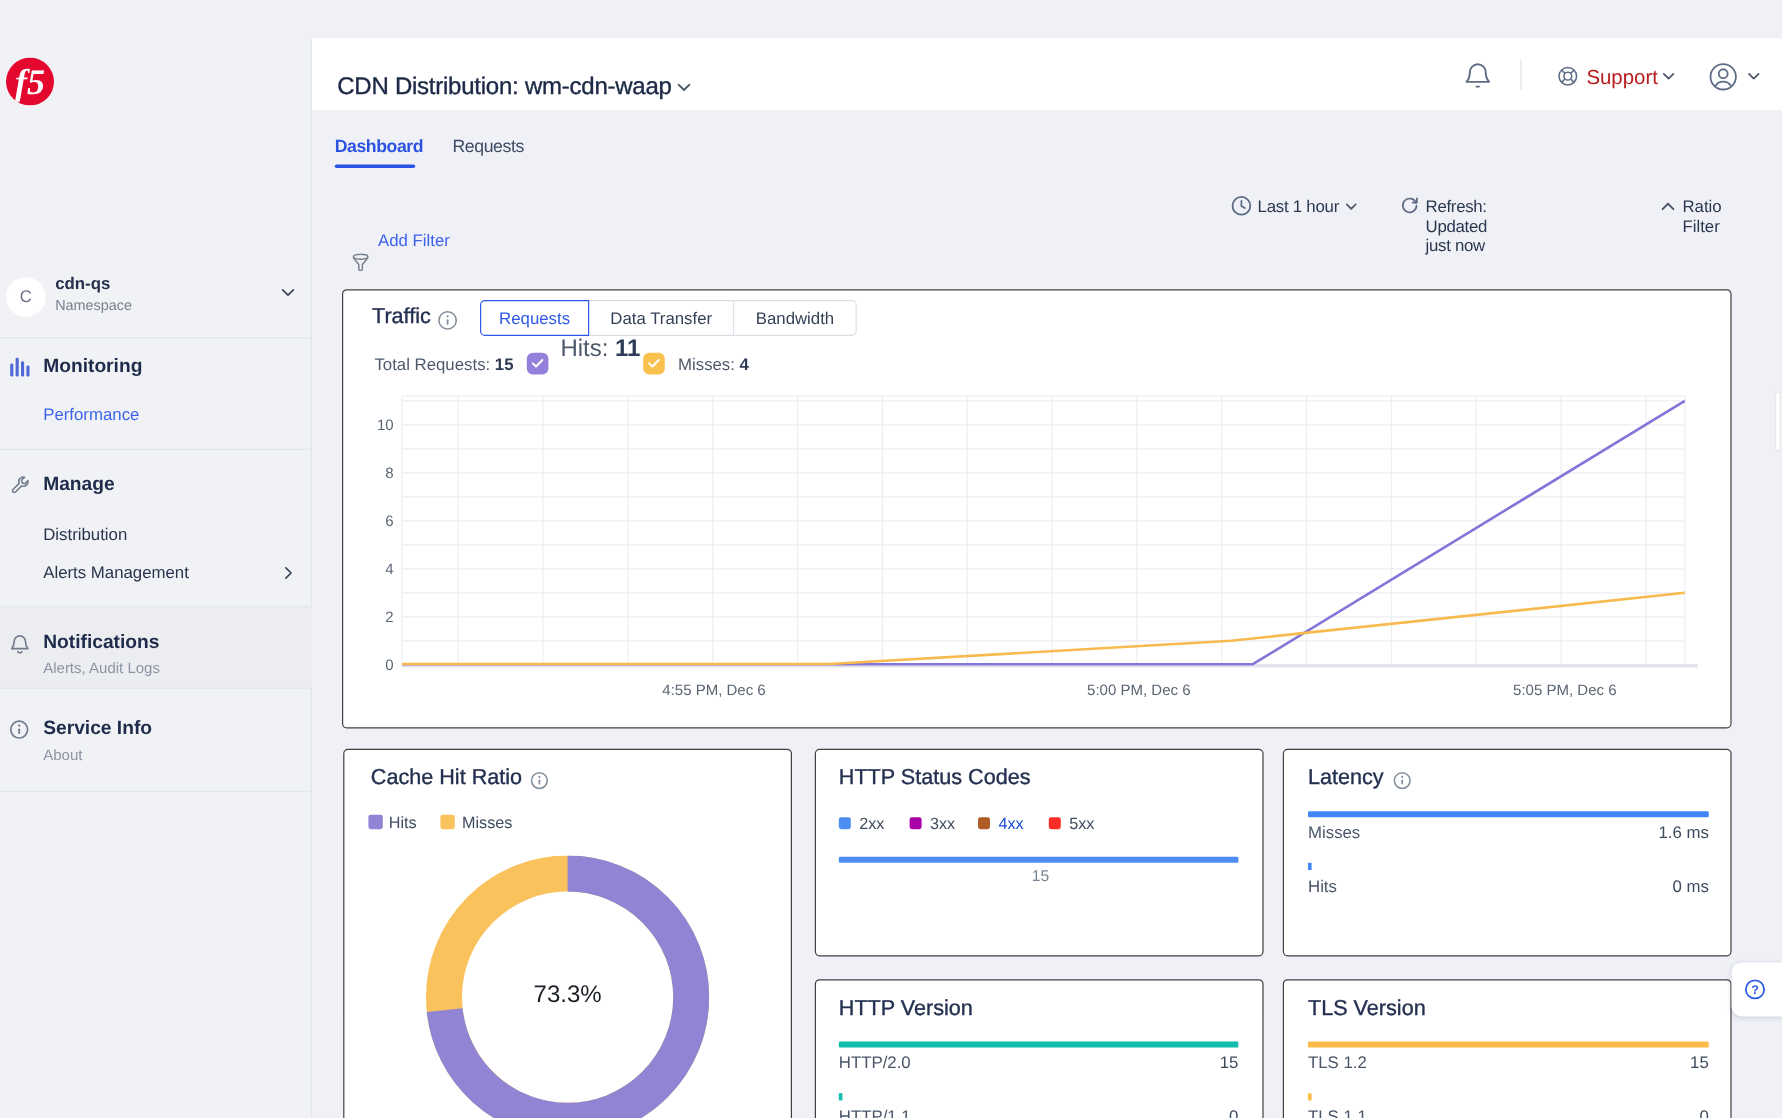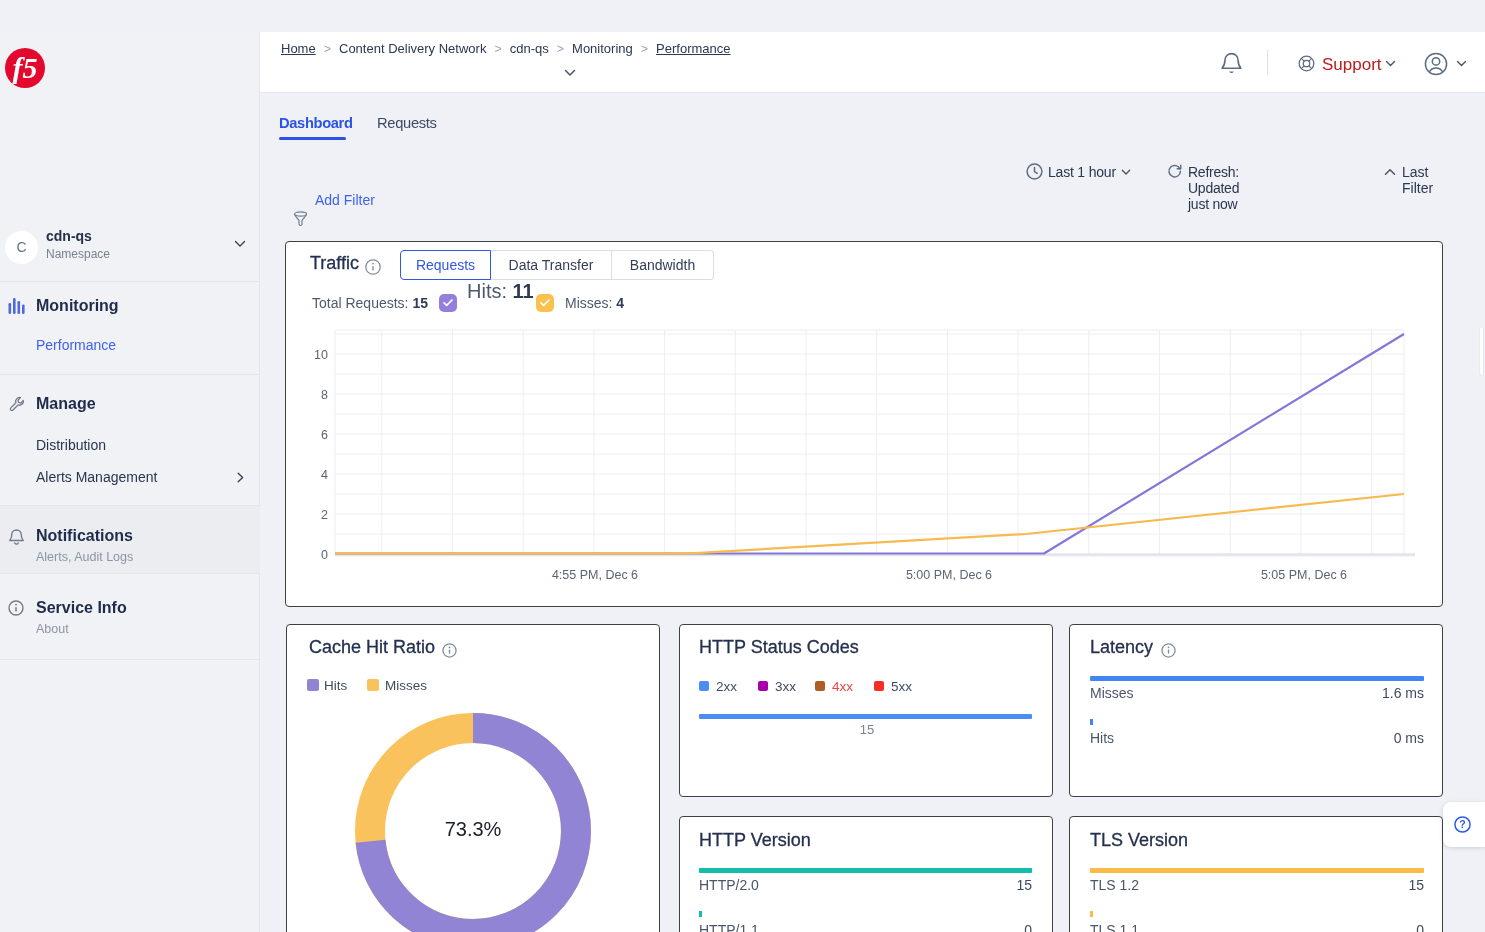--- a/index.html
+++ b/index.html
@@ -66,23 +66,21 @@
     <circle cx="8" cy="8" r="7" fill="none" stroke="#707b8c" stroke-width="1.4"></circle>
     <rect x="7.25" y="7" width="1.5" height="4.6" rx="0.7" fill="#707b8c"></rect>
         <circle cx="8" cy="4.6" r="0.95" fill="#707b8c"></circle>
   </svg>
   <div class="abs" style="left:36px;top:567px;font-size:16px;font-weight:700;color:#1e2b4a;">Service Info</div>
   <div class="abs" style="left:36px;top:590px;font-size:12.5px;color:#8b95a3;">About</div>
   <div class="abs" style="left:0;top:627px;width:260px;border-top:1px solid #e3e6ea;"></div>
 </div>
 
 <div class="abs" id="header" style="left:260px;top:0;width:1225px;height:61px;background:#fff;border-bottom:1px solid #e7eaef;">
-  <div class="abs" style="left:21px;top:9px;font-size:13px;color:#2b3850;white-space:nowrap;">
-    <span style="text-decoration:underline;">Home</span><span class="bcsep">&gt;</span><span>Content Delivery Network</span><span class="bcsep">&gt;</span><span>cdn-qs</span><span class="bcsep">&gt;</span><span>Monitoring</span><span class="bcsep">&gt;</span><span style="text-decoration:underline;">Performance</span>
-  </div>
+  <div class="abs" style="left:21px;top:29px;font-size:20px;font-weight:400;letter-spacing:-0.2px;-webkit-text-stroke:0.3px #1c2946;color:#1c2946;">CDN Distribution: wm-cdn-waap</div>
   <svg class="abs" style="left:304px;top:37px;" width="12" height="8" viewBox="0 0 12 8">
         <path d="M1.5 1.5 L6 6 L10.5 1.5" stroke="#4a5568" stroke-width="1.5" fill="none" stroke-linecap="round" stroke-linejoin="round"></path>
       </svg>
 
   <svg class="abs" style="left:960px;top:19px;" width="23" height="24" viewBox="0 0 23 24">
     <path d="M11.5 2.6a6.6 6.6 0 0 0-6.6 6.6c0 5-2 7.1-2.8 8h18.8c-.8-.9-2.8-3-2.8-8a6.6 6.6 0 0 0-6.6-6.6z" fill="none" stroke="#5d6c84" stroke-width="1.6" stroke-linejoin="round"></path>
     <path d="M9.3 20.4a2.3 2.3 0 0 0 4.4 0z" fill="#5d6c84"></path>
   </svg>
   <div class="abs" style="left:1007px;top:18px;width:1px;height:25px;background:#dde1e8;"></div>
 
@@ -121,21 +119,21 @@
       <path d="M1.3 1.3 L5 5 L8.7 1.3" stroke="#4a5568" stroke-width="1.4" fill="none" stroke-linecap="round" stroke-linejoin="round"></path>
     </svg>
 <svg class="abs" style="left:1166px;top:131px;" width="17" height="17" viewBox="0 0 24 24">
   <path d="M19.8 8.5a8.1 8.1 0 1 0 0.6 3.2" fill="none" stroke="#5d6c84" stroke-width="2" stroke-linecap="round"></path>
   <path d="M20.8 3.2v5h-5" fill="none" stroke="#5d6c84" stroke-width="2" stroke-linecap="round" stroke-linejoin="round"></path>
 </svg>
 <div class="abs" style="left:1188px;top:132px;font-size:14px;letter-spacing:-0.25px;color:#2a374f;">Refresh: Updated just now</div>
 <svg class="abs" style="left:1384px;top:136px;" width="12" height="8" viewBox="0 0 12 8">
       <path d="M1.5 6.3 L6 1.8 L10.5 6.3" stroke="#4a5568" stroke-width="1.5" fill="none" stroke-linecap="round" stroke-linejoin="round"></path>
     </svg>
-<div class="abs" style="left:1402px;top:132px;font-size:14px;color:#2a374f;">Last Filter</div>
+<div class="abs" style="left:1402px;top:132px;font-size:14px;color:#2a374f;">Ratio Filter</div>
 
 <svg class="abs" style="left:293px;top:179px;" width="15" height="15" viewBox="0 0 15 15">
   <ellipse cx="7.5" cy="3" rx="6" ry="2.1" fill="none" stroke="#76808f" stroke-width="1.2"></ellipse>
   <path d="M1.5 3.6 C2.2 5.2 4.6 7.6 6 9.4 L6 12.9 a1.5 1.5 0 0 0 3 0 L9 9.4 C10.4 7.6 12.8 5.2 13.5 3.6" fill="none" stroke="#76808f" stroke-width="1.2" stroke-linecap="round"></path>
 </svg>
 <div class="abs" style="left:315px;top:160px;font-size:14px;color:#3d63ee;">Add Filter</div>
 
 <div class="card" id="traffic" style="left:285px;top:209px;width:1158px;height:366px;">
   <div class="abs" style="left:24px;top:11px;font-size:18px;font-weight:400;-webkit-text-stroke:0.3px #243050;color:#243050;">Traffic</div>
   <svg class="abs" style="left:79px;top:17px;" width="16" height="16" viewBox="0 0 16 16">
@@ -229,21 +227,21 @@
   </svg>
   <div class="abs" style="left:86px;top:193px;width:200px;text-align:center;font-size:20px;color:#1b2026;">73.3%</div>
 </div>
 <div class="card" id="status" style="left:679px;top:592px;width:374px;height:173px;">
   <div class="abs" style="left:19px;top:12px;font-size:18px;font-weight:400;-webkit-text-stroke:0.3px #243050;color:#243050;">HTTP Status Codes</div>
   <div class="abs" style="left:19px;top:56px;width:10px;height:10px;background:#4c8df2;border-radius:2px;"></div>
   <div class="abs" style="left:36px;top:54px;font-size:13.5px;color:#3f4c60;">2xx</div>
   <div class="abs" style="left:78px;top:56px;width:10px;height:10px;background:#a800a8;border-radius:2px;"></div>
   <div class="abs" style="left:95px;top:54px;font-size:13.5px;color:#3f4c60;">3xx</div>
   <div class="abs" style="left:135px;top:56px;width:10px;height:10px;background:#b05c26;border-radius:2px;"></div>
-  <div class="abs" style="left:152px;top:54px;font-size:13.5px;color:#ef4444;">4xx</div>
+  <div class="abs" style="left:152px;top:54px;font-size:13.5px;color:#1d4ed8;">4xx</div>
   <div class="abs" style="left:194px;top:56px;width:10px;height:10px;background:#fb2c25;border-radius:2px;"></div>
   <div class="abs" style="left:211px;top:54px;font-size:13.5px;color:#3f4c60;">5xx</div>
   <div class="abs" style="left:19px;top:89px;width:333px;height:5px;background:#4c8df2;border-radius:1px;"></div>
   <div class="abs" style="left:0;top:97px;width:374px;text-align:center;font-size:13px;color:#7a8594;">15</div>
 </div>
 <div class="card" id="latency" style="left:1069px;top:592px;width:374px;height:173px;">
   <div class="abs" style="left:20px;top:12px;font-size:18px;font-weight:400;-webkit-text-stroke:0.3px #243050;color:#243050;">Latency</div>
   <svg class="abs" style="left:91px;top:18px;" width="15" height="15" viewBox="0 0 16 16">
         <circle cx="8" cy="8" r="7" fill="none" stroke="#848e9c" stroke-width="1.4"></circle>
         <rect x="7.25" y="7" width="1.5" height="4.4" rx="0.7" fill="#848e9c"></rect>

